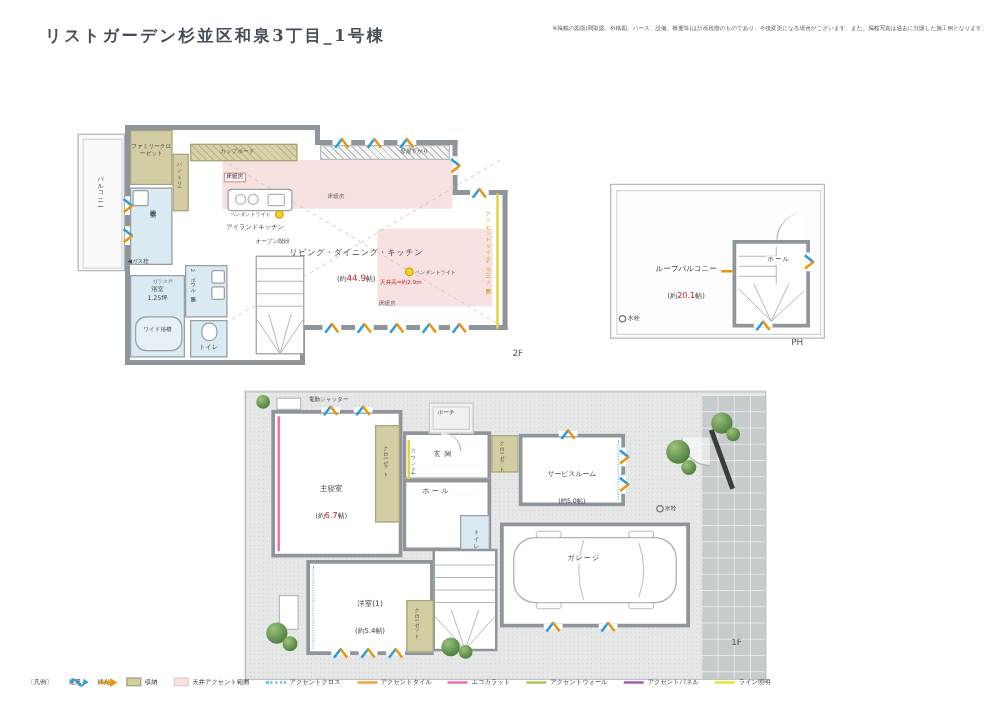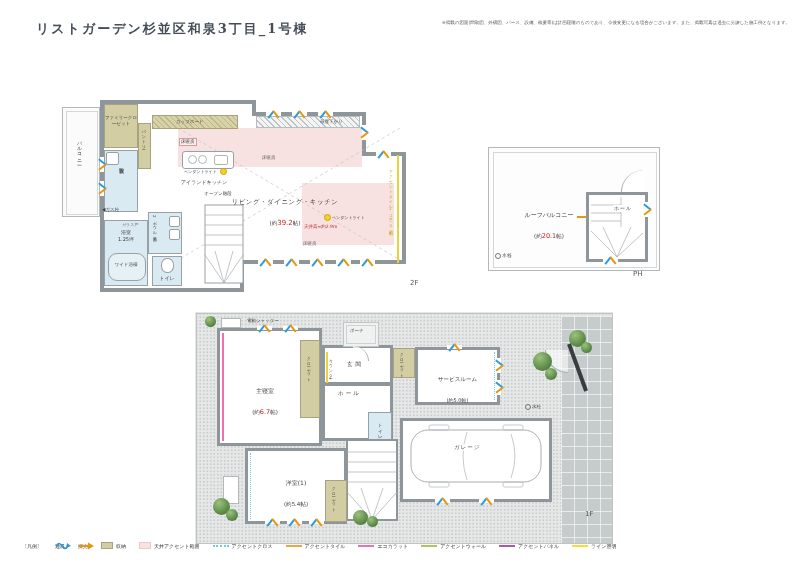--- a/index.html
+++ b/index.html
@@ -135,21 +135,21 @@
     <div class="lb f4" style="left:124px;top:74px">ペンダントライト</div>
     <div class="dot" style="left:160px;top:73px"></div>
     <div class="lb f5" style="left:121px;top:84px">アイランドキッチン</div>
 
     <div class="lb f45 bx" style="left:119px;top:43px">床暖房</div>
     <div class="lb f45 gray" style="left:202px;top:60px">床暖房</div>
     <div class="lb f45 gray" style="left:243px;top:146px">床暖房</div>
 
     <div class="lb ctr" style="left:150px;top:94px;width:150px">
       <span class="f65" style="letter-spacing:.5px">リビング・ダイニング・キッチン</span><br>
-      <span class="f55"><span>(約</span><span class="red" style="font-size:7px">39.2</span><span>帖)</span></span>
+      <span class="f55"><span>(約</span><span class="red" style="font-size:7px">44.9</span><span>帖)</span></span>
     </div>
     <div class="dot" style="left:264px;top:119px"></div>
     <div class="lb f4" style="left:272px;top:120px">ペンダントライト</div>
     <div class="lb f45 red" style="left:244px;top:129px">天井高=約2.9m</div>
 
     <div class="room hatchgray" style="left:196px;top:21px;width:104px;height:12px"></div>
     <div class="lb f45" style="left:260px;top:24px">母屋下がり</div>
 
     <div class="yline" style="left:337px;top:60px;width:2px;height:108px"></div>
     <div class="lb f4 vert" style="left:328px;top:72px;height:96px;color:#cf9e00">アクセントタイル+コーニス照明</div>

